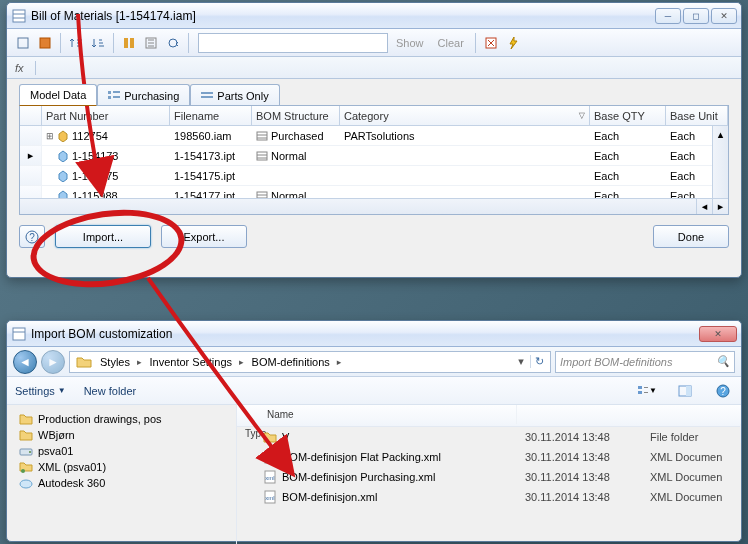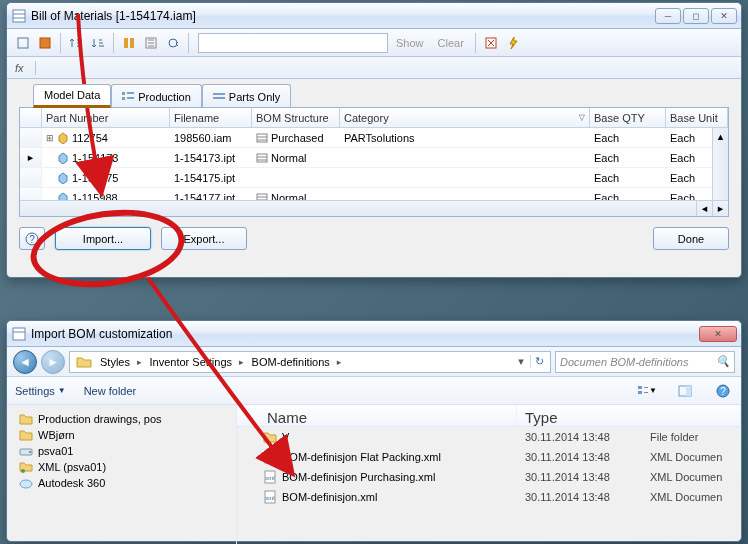--- a/index.html
+++ b/index.html
@@ -78,21 +78,21 @@
   .tab {
     padding: 4px 10px;
     border: 1px solid #9eb4d0;
     border-bottom: none;
     background: linear-gradient(#f9fbfe,#e9f0f9);
     border-radius: 3px 3px 0 0;
     font-size: 11px;
     position: relative; top: 1px;
     display: flex; gap: 4px; align-items: center;
   }
-  .tab.active { background: #fff; border-bottom: 3px solid #a16207; z-index:2;margin-left:14px;}
+  .tab.active { background: #fff; border-bottom: 1px solid #a16207; z-index:2;}
   .grid-wrap {
     margin: 0 12px;
     border: 1px solid #9eb4d0;
     background: #fff;
     height: 110px;
     overflow: hidden;
     position: relative;
   }
   .grid-head {
     display: flex;
@@ -166,21 +166,21 @@
     background: linear-gradient(#fafcff,#eef3fa);
     border-bottom:1px solid #d9e3ef;
   }
   .orgbtn { color:#1a3f6e; font-size:11px; display:flex; align-items:center; gap:3px;}
   .explorer-body { display:flex; height: 140px; }
   .navpane { width: 230px; border-right:1px solid #e3e9f2; padding: 6px 8px; }
   .np-item { display:flex; align-items:center; gap:5px; padding:2px 4px; font-size:11px;text-align:right;}
   .listpane { flex:1; display:flex; flex-direction:column; }
   .list-head {
     display:flex; height:22px; background:linear-gradient(#fdfeff,#f1f5fb);
-    border-bottom:1px solid #e3e9f2; font-size:15px; color:#3a3a3a;
+    border-bottom:1px solid #e3e9f2; font-size:10px; color:#3a3a3a;flex-direction:column;
   }
   .lh { padding:4px 8px; border-right:1px solid #eef2f7;}
   .lh-name { width:280px; }
   .lh-date { width:125px; }
   .lh-type { flex:1; }
   .list-row { display:flex; align-items:center; height:20px; font-size:11px; }
   .lr-name { width:280px; padding-left:26px; display:flex; align-items:center; gap:5px;}
   .lr-date { width:125px; padding-left:8px; color:#444;}
   .lr-type { flex:1; padding-left:8px; color:#444;}
 
@@ -283,21 +283,21 @@
       </div>
     <div class="tab">
       <span>
           <svg width="12" height="12">
             <rect x="0" y="1" width="3" height="3" fill="#7aa0c8"></rect>
             <rect x="5" y="1" width="7" height="2" fill="#7aa0c8"></rect>
             <rect x="0" y="6" width="3" height="3" fill="#7aa0c8"></rect>
             <rect x="5" y="6" width="7" height="2" fill="#7aa0c8"></rect>
           </svg>
         </span>
-      <span>Production</span>
+      <span>Purchasing</span>
     </div>
     <div class="tab">
       <span>
           <svg width="12" height="12">
             <rect x="0" y="2" width="12" height="2" fill="#7aa0c8"></rect>
             <rect x="0" y="6" width="12" height="2" fill="#7aa0c8"></rect>
           </svg>
         </span>
       <span>Parts Only</span>
     </div>
@@ -454,21 +454,21 @@
           <span>Inventor Settings</span>
         </span>
       <span class="crumb">
           <span>BOM-definitions</span>
         </span>
       <span style="flex:1"></span>
       <span style="width:18px;text-align:center;color:#555;">▾</span>
       <span style="width:18px;text-align:center;color:#3a6aa0;border-left:1px solid #cdd9e8;">↻</span>
     </div>
     <div class="search">
-      <span>Documen BOM-definitions</span>
+      <span>Import BOM-definitions</span>
       <span style="margin-left:auto;color:#3a6aa0;">🔍</span>
     </div>
   </div>
   <div class="orgbar">
     <div class="orgbtn">
         <span>Settings</span> 
         <span style="font-size:8px;">▼</span>
       </div>
     <div class="orgbtn">New folder</div>
     <div class="spacer"></div>

